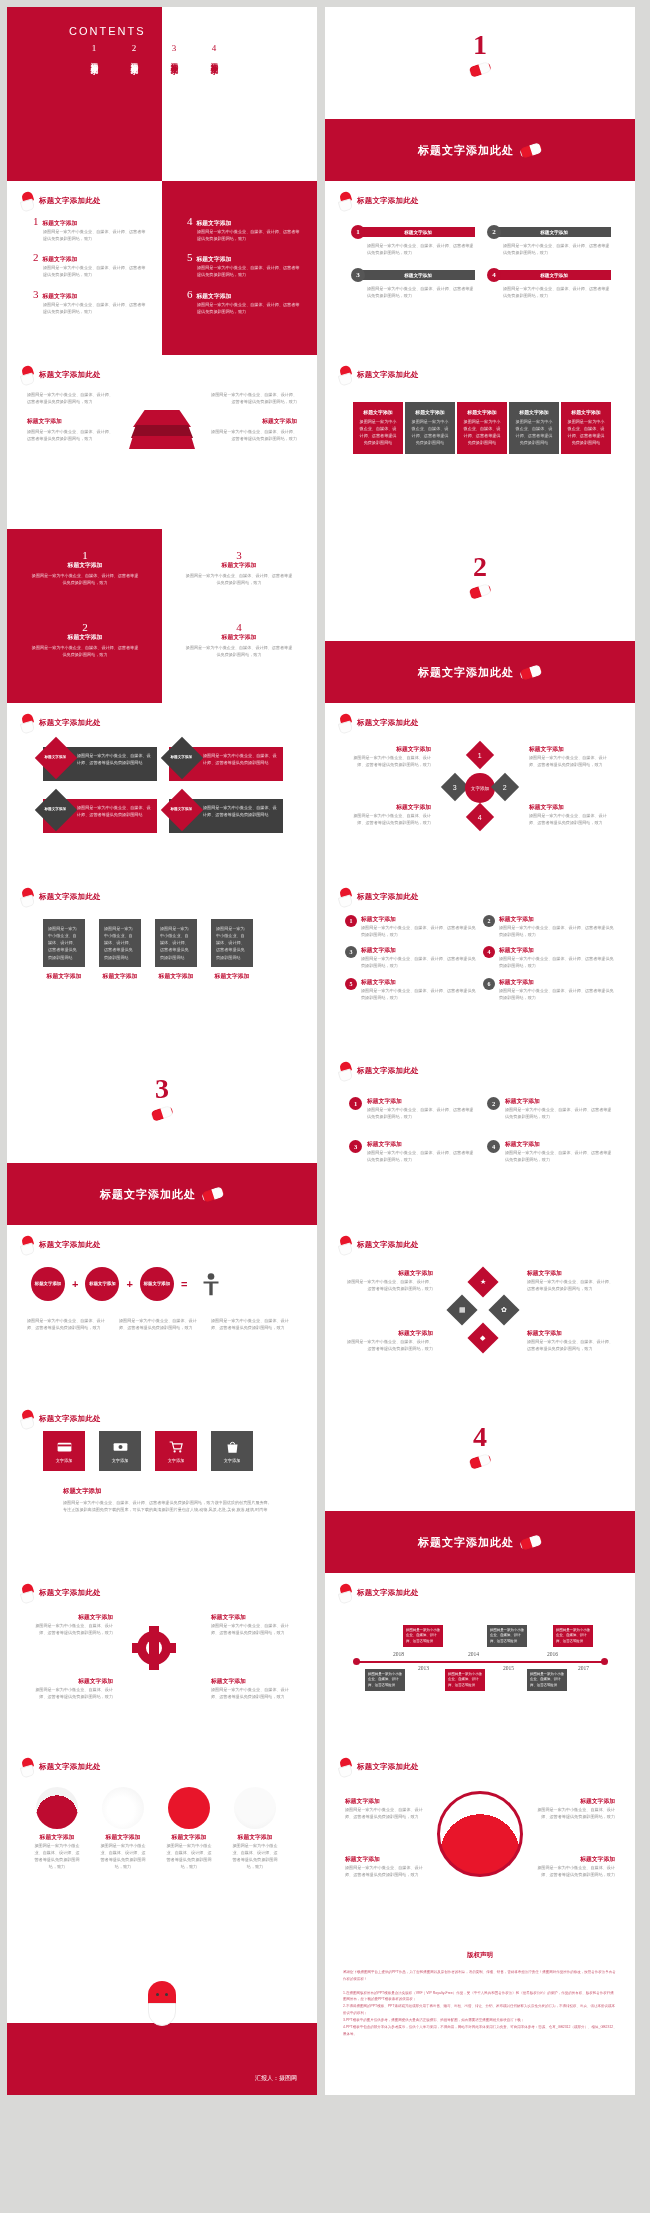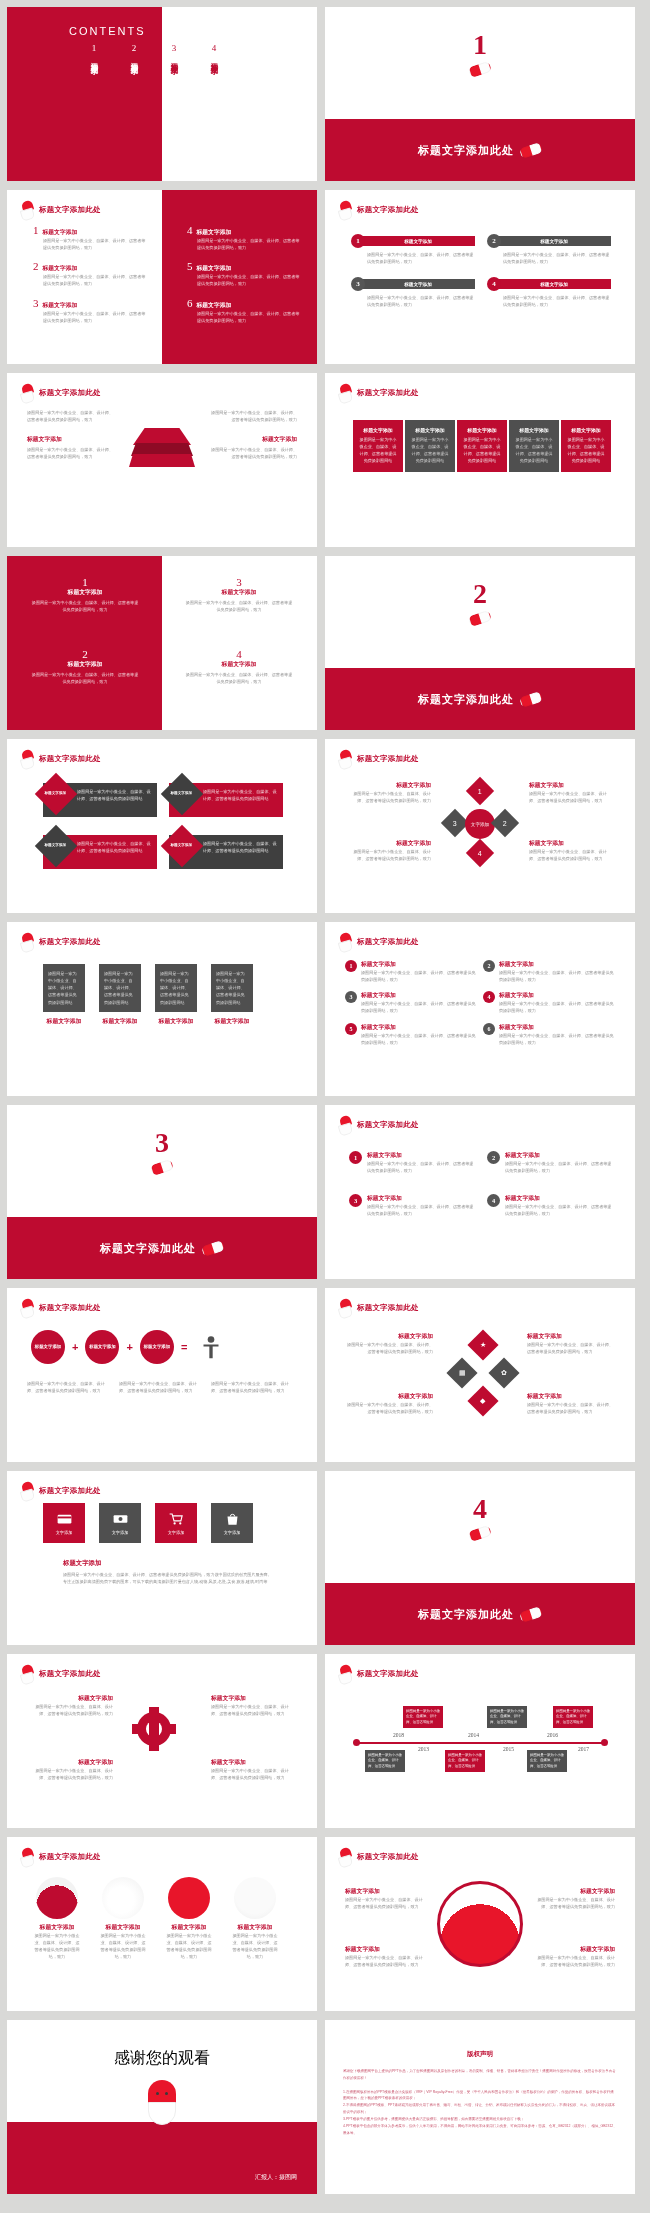--- a/index.html
+++ b/index.html
@@ -2,21 +2,21 @@
 <html><head>
 <meta charset="utf-8">
 <style>
   * { box-sizing: border-box; margin:0; padding:0; }
   body {
     width: 650px; height: 2213px;
     background: #d9d9d7;
     font-family: "Liberation Sans", "DejaVu Sans", sans-serif;
     overflow: hidden;
   }
-  .deck { padding: 7px 7px; display: flex; flex-wrap: wrap; gap: 9px 8px; }
+  .deck { padding: 7px 7px; display: flex; flex-wrap: wrap; gap: 0 8px; }
   .slide {
     width: 310px; height: 174px;
     background: #ffffff;
     position: relative;
     overflow: hidden;
     flex: 0 0 auto;
   }
   
   .hdr { position:absolute; left:14px; top:11px; display:flex; align-items:center; gap:5px; }
   .hdr .pill-ico { width:13px; height:17px; position:relative; flex:0 0 auto; }
@@ -740,21 +740,20 @@
       <div class="txt-sm">摄图网是一家为中小微企业、自媒体、设计师、运营者等提供免费摄影图网站，致力</div>
     </div>
     <div style="position:absolute;left:206px;top:108px;width:84px;text-align:right;">
       <div class="ttl-sm">标题文字添加</div>
       <div class="txt-sm">摄图网是一家为中小微企业、自媒体、设计师、运营者等提供免费摄影图网站，致力</div>
     </div>
   </div>
 
   <div class="slide">
     <div style="position:absolute;left:0;right:0;bottom:0;height:72px;background:#be0b30;"></div>
-    <div style="position:absolute;left:0;right:0;top:28px;text-align:center;">感谢您的观看</div>
     <div style="position:absolute;left:141px;top:60px;width:28px;height:45px;">
       <div style="position:absolute;top:0;width:28px;height:23px;background:#e8152a;border-radius:14px 14px 0 0;"></div>
       <div style="position:absolute;top:22px;width:28px;height:23px;background:#fff;border:1px solid #eee;border-radius:0 0 14px 14px;"></div>
       <div style="position:absolute;top:12px;left:8px;width:3px;height:3px;border-radius:50%;background:#3a3a3a;"></div>
       <div style="position:absolute;top:12px;left:17px;width:3px;height:3px;border-radius:50%;background:#3a3a3a;"></div>
     </div>
     <div class="reporter" style="position:absolute;right:20px;bottom:12px;">汇报人：摄图网</div>
   </div>
 
   <div class="slide">

